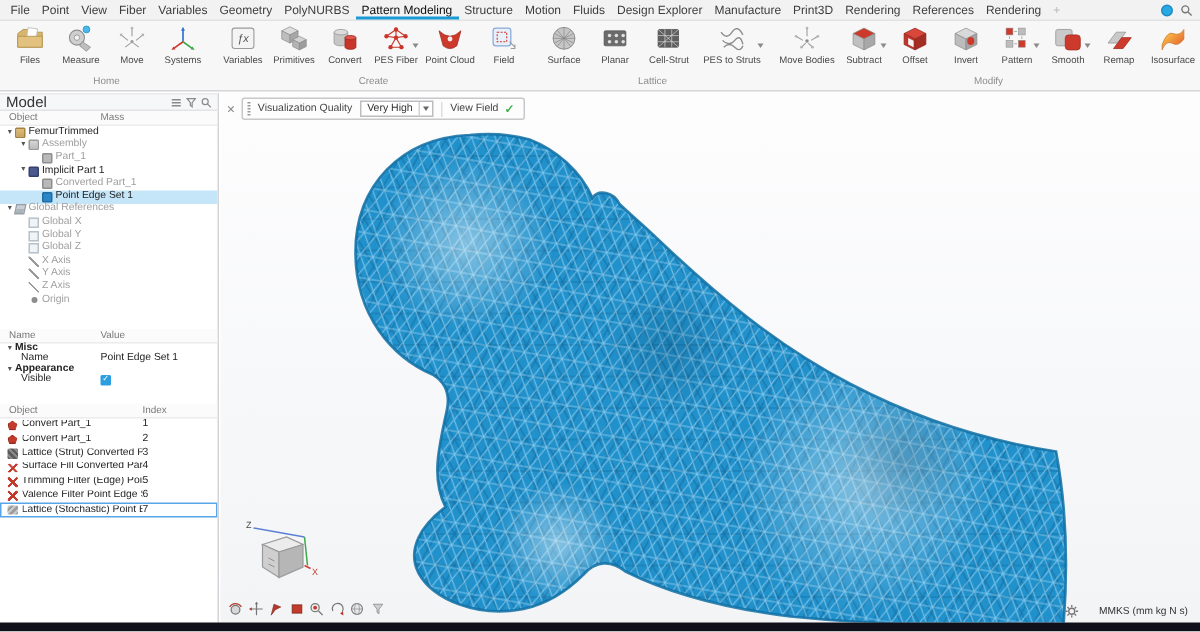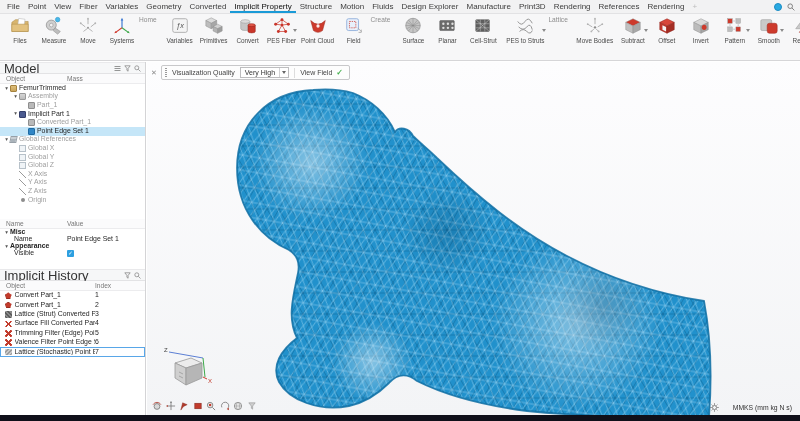--- a/index.html
+++ b/index.html
@@ -10,36 +10,36 @@
 
 .menubar{height:14px;background:#f2f2f3;border-bottom:1px solid #e2e2e4;display:flex;align-items:stretch;padding-left:3px;position:relative}
 .mi{font-size:8px;color:#3d3d3d;padding:0 4px;display:flex;align-items:center;cursor:default;white-space:nowrap}
 .mi.active{color:#0d0d0d;box-shadow:inset 0 -2px 0 #1a9ad7}
 .mi.ghost{color:#bcbcbc}
 .menubar-right{position:absolute;right:5px;top:0;height:14px;display:flex;align-items:center;gap:5px}
 .avatar-dot{width:8px;height:8px;border-radius:50%;background:#29a9e1;border:1px solid #1b8cc4}
 
 
 .ribbon{height:47px;background:#f7f7f8;border-bottom:1px solid #d6d6d8;display:flex;align-items:stretch;padding:1px 0 0 3px}
-.rgroup{display:flex;flex-direction:row}
+.rgroup{display:flex;flex-direction:column}
 .ritems{display:flex;flex:1}
 .ritem{width:34px;display:flex;flex-direction:column;align-items:center;padding-top:1px;position:relative;cursor:pointer}
 .ritem.w38{width:38px}.ritem.w42{width:42px}.ritem.w46{width:46px}
 .ritem svg{width:22px;height:20px;display:block}
 .rlabel{font-size:6.4px;color:#4a4a4a;white-space:nowrap;margin-top:0.5px}
 .rgname{font-size:6.6px;color:#8d8d8d;text-align:center;padding:1px 0 2px}
 .rsep{width:1px;background:#dedee0;margin:2px 3px 3px 3px}
 .caret{position:absolute;right:2px;top:14px;width:0;height:0;border-left:2.5px solid transparent;border-right:2.5px solid transparent;border-top:3px solid #8a8a8a}
 
 
 .leftcol{position:absolute;left:0;top:62px;width:146px;bottom:6px;background:#fff;border-right:1px solid #d4d4d6;display:flex;flex-direction:column}
 .panel{display:flex;flex-direction:column;overflow:hidden}
 .p-model{height:157px}.p-prop{height:50px}.p-hist{flex:1}
 .panel-h{height:12px;flex:none;background:#f6f7f8;border-bottom:1px solid #e3e3e5;border-top:1px solid #e9e9eb;display:flex;align-items:center;padding:0 4px}
-.pt{font-size:13px;color:#333}
+.pt{font-size:10px;color:#333}
 .ph-icons{margin-left:auto;display:flex;gap:3px;align-items:center}
 .ph-icons svg{width:7px;height:7px;display:block}
 .colhdr{height:10px;flex:none;display:flex;border-bottom:1px solid #ececee;background:#fbfbfc;align-items:center}
 .colhdr span{font-size:6.6px;color:#787878}
 .c1{padding-left:6px;flex:1}
 .c2{width:78px}
 .c2h{width:50px}
 
 .trow{height:8.6px;flex:none;display:flex;align-items:center;font-size:6.9px;color:#1f1f1f;cursor:pointer;line-height:1}
 .d0{padding-left:3px}.d1{padding-left:12px}.d2{padding-left:21px}
@@ -109,22 +109,22 @@
 
 <div id="app">
 
   <div class="menubar">
     <span class="mi">File</span>
     <span class="mi">Point</span>
     <span class="mi">View</span>
     <span class="mi">Fiber</span>
     <span class="mi">Variables</span>
     <span class="mi">Geometry</span>
-    <span class="mi">Converted</span>
-    <span class="mi active">Implicit Property</span>
+    <span class="mi">PolyNURBS</span>
+    <span class="mi active">Pattern Modeling</span>
     <span class="mi">Structure</span>
     <span class="mi">Motion</span>
     <span class="mi">Fluids</span>
     <span class="mi">Design Explorer</span>
     <span class="mi">Manufacture</span>
     <span class="mi">Print3D</span>
     <span class="mi">Rendering</span>
     <span class="mi">References</span>
     <span class="mi">Rendering</span>
     <span class="mi ghost">+</span>
@@ -544,32 +544,20 @@
           <span class="pname pindent">
             <span class="tlabel">Visible</span>
           </span>
           <span class="pval">
             <span class="cb"></span>
           </span>
         </div>
     </div>
 
     <div class="panel p-hist">
-      <div class="panel-h">
-        <span class="pt">Implicit History</span>
-        <span class="ph-icons">
-          <svg viewBox="0 0 7 7">
-              <path d="M0.8,0.8 h5.4 l-2.1,2.6 v2.8 l-1.2,-0.9 v-1.9 z" fill="none" stroke="#8a8a8a" stroke-width="0.8"></path>
-            </svg>
-          <svg viewBox="0 0 7 7">
-              <circle cx="2.8" cy="2.8" r="2" fill="none" stroke="#8a8a8a" stroke-width="0.8"></circle>
-              <line x1="4.3" y1="4.3" x2="6.5" y2="6.5" stroke="#8a8a8a" stroke-width="0.8"></line>
-            </svg>
-        </span>
-      </div>
       <div class="colhdr">
         <span class="c1">Object</span>
         <span class="c2h">Index</span>
       </div>
       <div class="hrow">
           <span class="hic red"></span>
           <span class="hlabel">Convert Part_1</span>
           <span class="hindex">1</span>
         </div>
       <div class="hrow">

